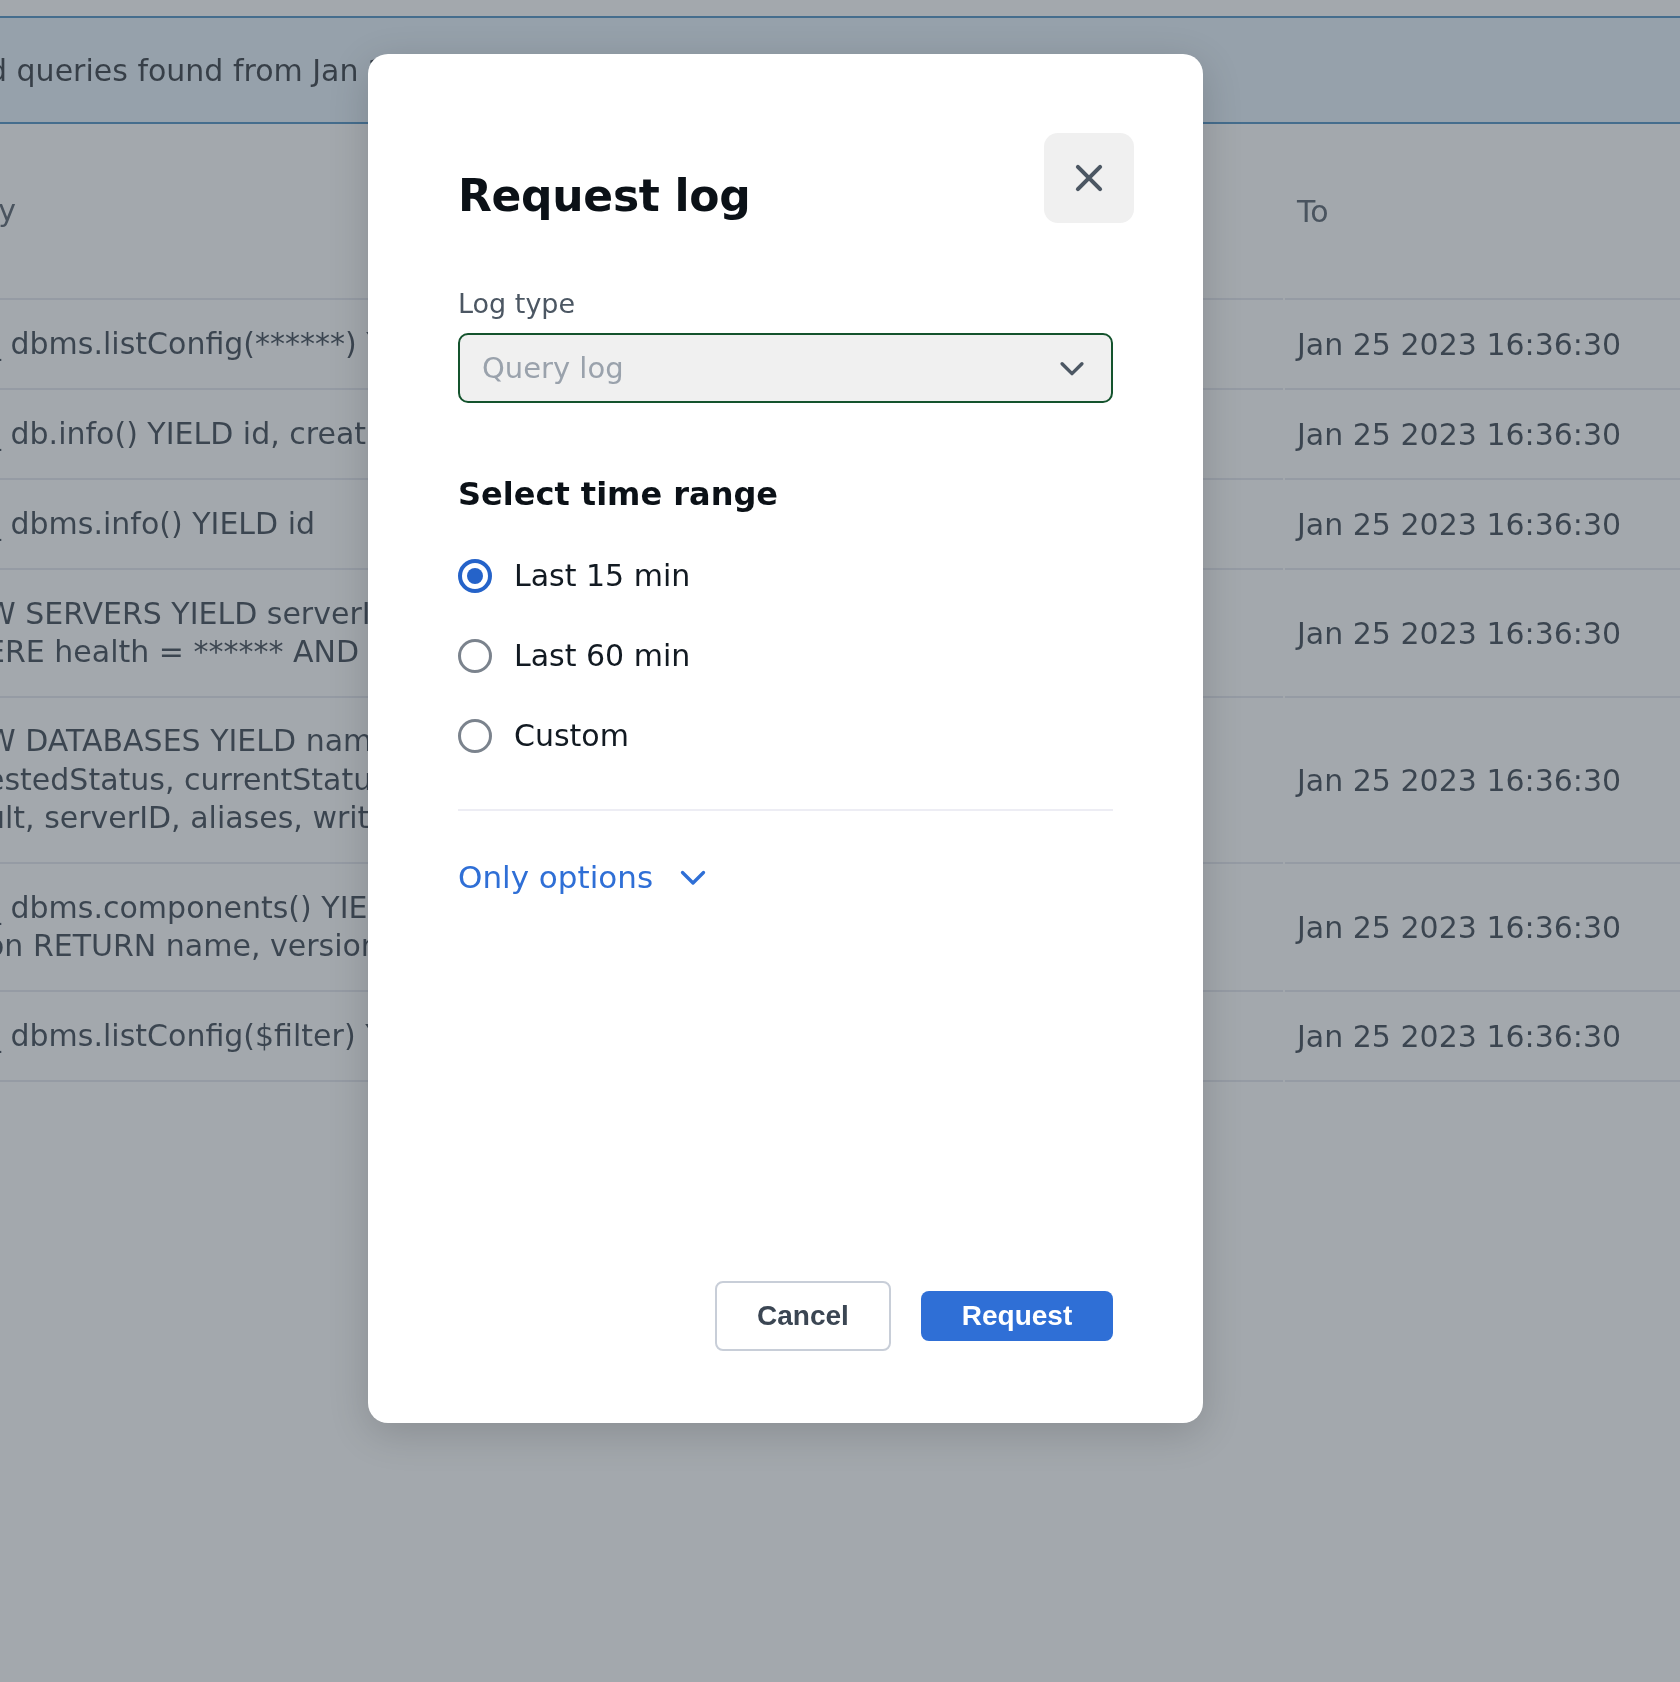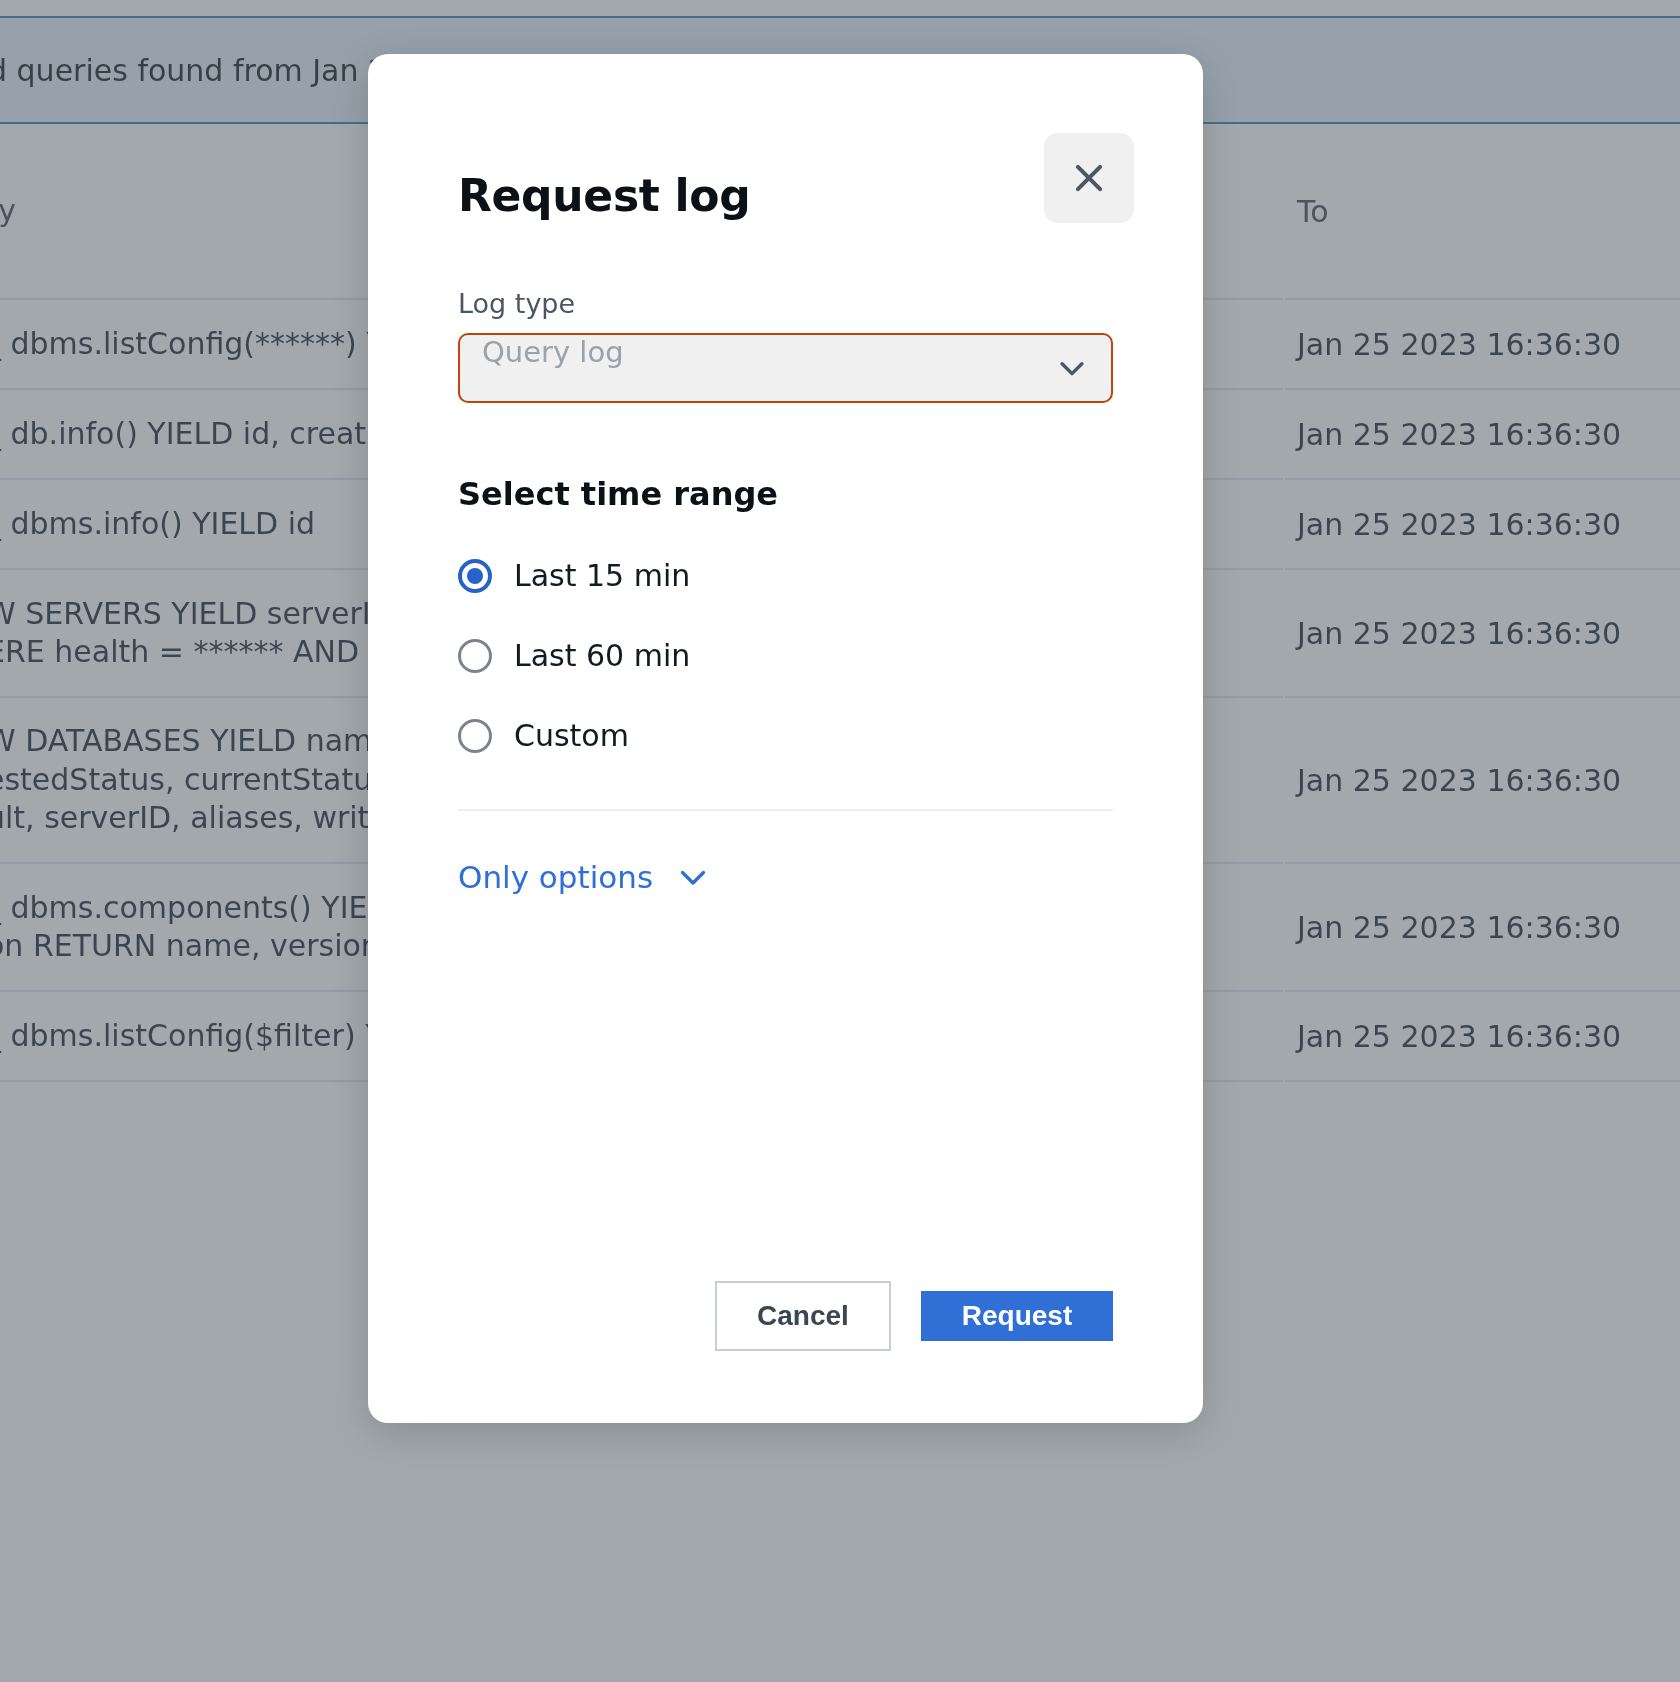--- a/index.html
+++ b/index.html
@@ -113,23 +113,23 @@
     color: #4c5763;
     margin-top: 0;
     margin-bottom: 14px;
   }
   .block-logtype { margin-top: 70px; }
   .block-instance { margin-top: 47px; }
 
   .select-disabled {
     height: 70px;
     background: #f0f0f0;
-    border: 2px solid #c2410c;
+    border: 2px solid #14532d;
     border-radius: 10px;
-    display: flex; 
+    display: flex; align-items: center;
     padding: 0 22px;
     position: relative;
   }
   .select-disabled .value {
     font-size: 29px;
     color: #9aa2ac;
   }
   .chev {
     position: absolute; right: 22px; top: 50%; transform: translateY(-50%);
     width: 34px; height: 34px;
@@ -212,21 +212,21 @@
   .more-options-chev svg { width: 36px; height: 36px; display:block; }
 
   .footer {
     position: absolute;
     left: 90px; right: 90px;
     bottom: 72px;
     display: flex; justify-content: flex-end; align-items: center; gap: 30px;
   }
   .btn {
     font-size: 28px; font-weight: 700;
-    border-radius: 0;
+    border-radius: 8px;
     cursor: pointer;
     display: flex; align-items: center; justify-content: center;
   }
   .btn-cancel {
     width: 176px; height: 70px;
     background: #ffffff; color: #3b4653;
     border: 2px solid #c8ced8;
   }
   .btn-request {
     width: 192px; height: 50px;

